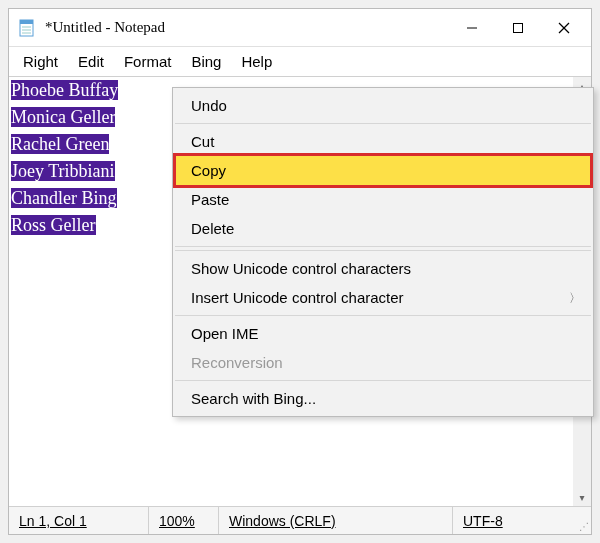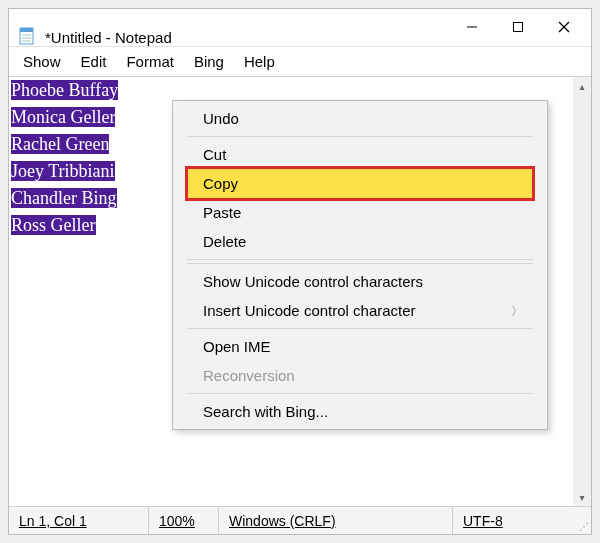--- a/index.html
+++ b/index.html
@@ -20,24 +20,25 @@
       border: 1px solid #bbb;
       display: flex;
       flex-direction: column;
       position: relative;
     }
 
     
     .title-bar {
       height: 38px;
       display: flex;
-      align-items: flex-end;
+      align-items: center;
       padding: 0 4px 0 8px;
       background: #fff;
       border-bottom: 1px solid #e0e0e0;
+      font-family: Liberation Serif, serif;
     }
     .title-bar .icon-box {
       width: 20px; height: 20px;
       margin-right: 8px;
       display:flex; align-items:center; justify-content:center;
     }
     .title-bar .title {
       font-size: 15px;
       color: #000;
     }
@@ -131,26 +132,26 @@
       display:flex; align-items:flex-end; justify-content:flex-end;
       padding: 0 2px 2px 0;
       color:#999;
       font-size:10px;
     }
 
     
     .context-menu {
       position: absolute;
       left: 163px;
-      top: 91px;
-      width: 376px;
+      top: 78px;
+      width: 422px;
       background: #f2f2f2;
       border: 1px solid #bcbcbc;
       box-shadow: 3px 3px 6px rgba(0,0,0,0.18);
-      padding: 3px 12px;
+      padding: 3px 0;
     }
     .ctx-item {
       padding: 6px 18px 6px 18px;
       font-size: 15px;
       color: #000;
       position: relative;
     }
     .ctx-item.disabled { color: #999; }
     .ctx-sep {
       height: 1px;
@@ -202,21 +203,21 @@
       <div class="win-ctrl">
         <svg width="12" height="12" viewBox="0 0 12 12">
             <line x1="1" y1="1" x2="11" y2="11" stroke="#000" stroke-width="1.2"></line>
             <line x1="11" y1="1" x2="1" y2="11" stroke="#000" stroke-width="1.2"></line>
           </svg>
       </div>
     </div>
   </div>
 
   <div class="menu-bar">
-    <div class="menu-item">Show</div>
+    <div class="menu-item">Right</div>
     <div class="menu-item">Edit</div>
     <div class="menu-item">Format</div>
     <div class="menu-item">Bing</div>
     <div class="menu-item">Help</div>
   </div>
 
   <div class="text-area-wrap">
     <div class="text-area"><span class="sel">Phoebe Buffay</span>
 <span class="sel">Monica Geller</span>
 <span class="sel">Rachel Green</span>

